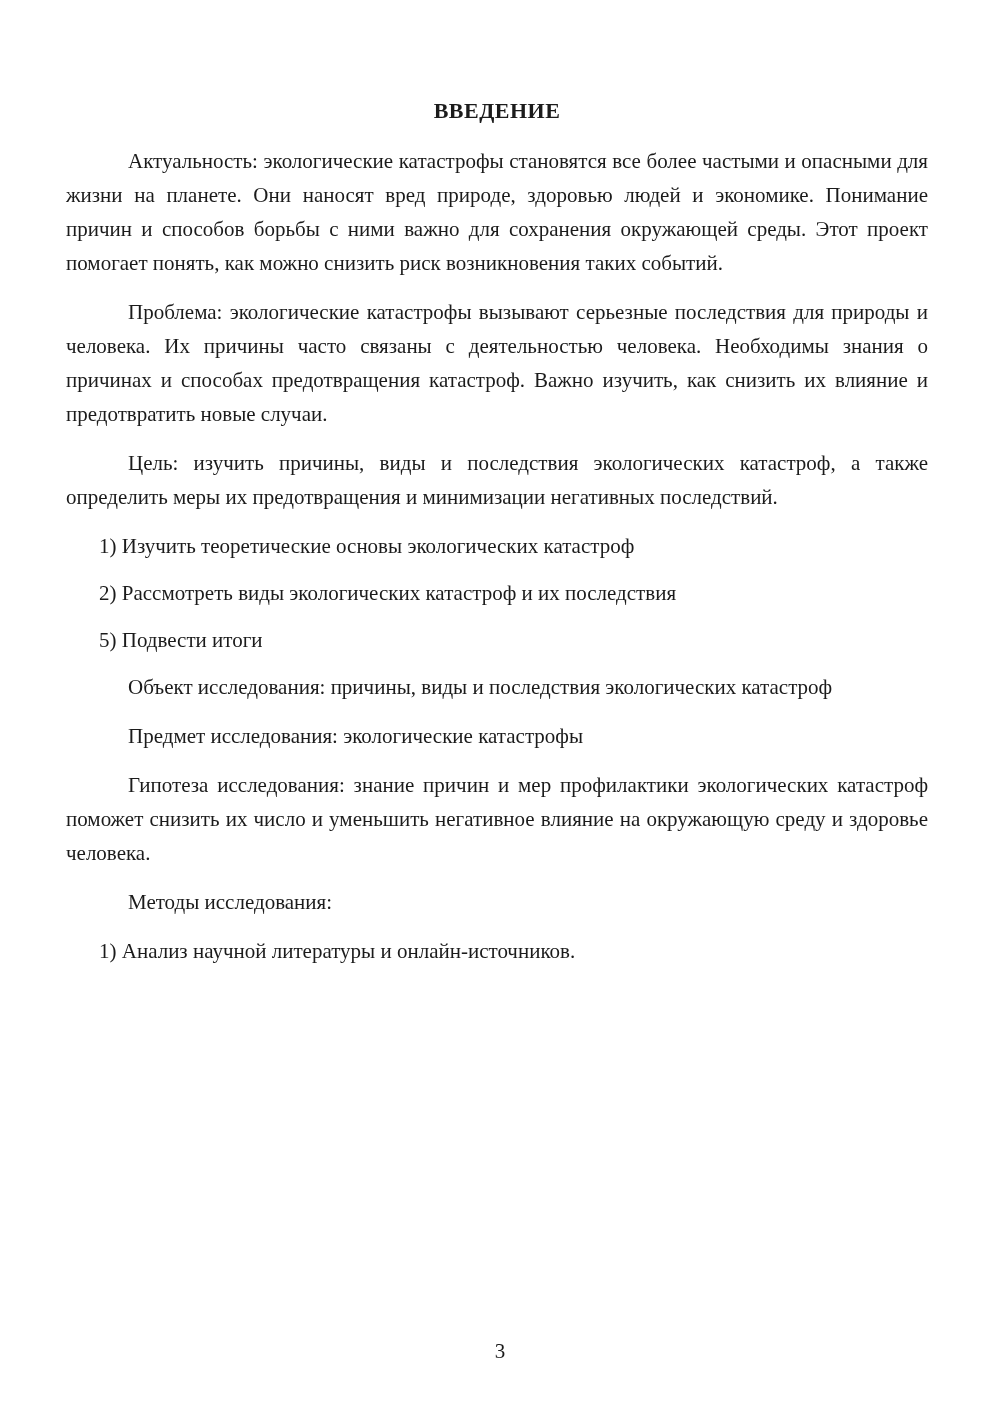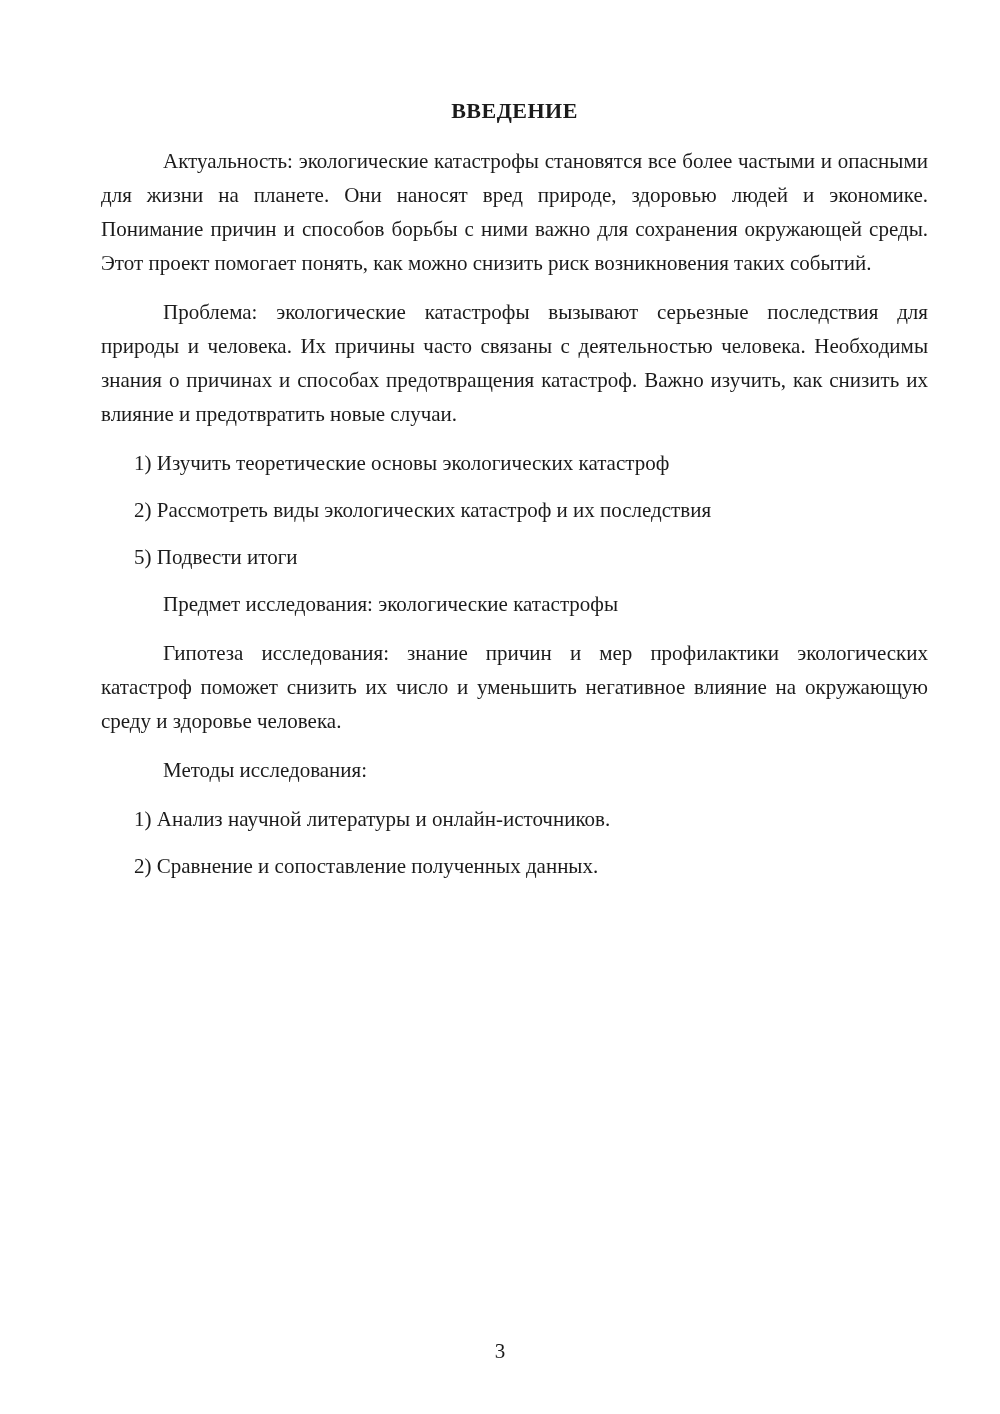--- a/index.html
+++ b/index.html
@@ -7,21 +7,21 @@
     padding: 0;
     background: #ffffff;
   }
   .page {
     position: relative;
     width: 1000px;
     height: 1414px;
     margin: 0 auto;
     background: #ffffff;
     box-sizing: border-box;
-    padding: 94px 72px 0 101px;
+    padding: 94px 72px 0 66px;
     font-family: "Liberation Serif", "DejaVu Serif", serif;
     color: #1b1b1b;
     font-size: 21px;
     line-height: 34px;
     overflow: hidden;
   }
   .doc-title {
     font-size: 22px;
     font-weight: bold;
     text-align: center;
@@ -52,36 +52,37 @@
 <body>
 
 <main class="page">
 
   <h1 class="doc-title">ВВЕДЕНИЕ</h1>
 
   <p class="para">Актуальность: экологические катастрофы становятся все более частыми и опасными для жизни на планете. Они наносят вред природе, здоровью людей и экономике. Понимание причин и способов борьбы с ними важно для сохранения окружающей среды. Этот проект помогает понять, как можно снизить риск возникновения таких событий.</p>
 
   <p class="para">Проблема: экологические катастрофы вызывают серьезные последствия для природы и человека. Их причины часто связаны с деятельностью человека. Необходимы знания о причинах и способах предотвращения катастроф. Важно изучить, как снизить их влияние и предотвратить новые случаи.</p>
 
+  <p class="para">Цель: изучить причины, виды и последствия экологических катастроф, а также определить меры их предотвращения и минимизации негативных последствий.</p>
 
 
   <p class="list-item">1) Изучить теоретические основы экологических катастроф</p>
 
   <p class="list-item">2) Рассмотреть виды экологических катастроф и их последствия</p>
 
 
 
   <p class="list-item">5) Подвести итоги</p>
 
+  <p class="para">Объект исследования: причины, виды и последствия экологических катастроф</p>
 
   <p class="para">Предмет исследования: экологические катастрофы</p>
 
   <p class="para">Гипотеза исследования: знание причин и мер профилактики экологических катастроф поможет снизить их число и уменьшить негативное влияние на окружающую среду и здоровье человека.</p>
 
   <p class="para">Методы исследования:</p>
 
   <p class="list-item">1) Анализ научной литературы и онлайн-источников.</p>
 
-  <p class="list-item">2) Сравнение и сопоставление полученных данных.</p>
 
   <div class="page-number">3</div>
 
 </main>
 
 </body></html>

